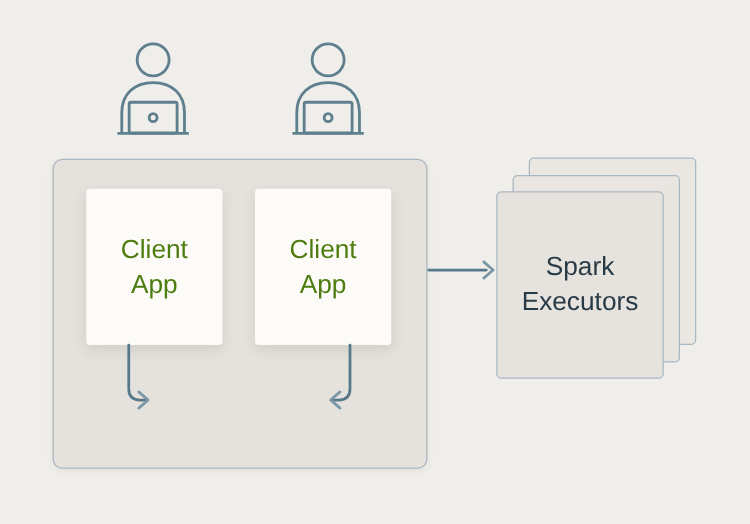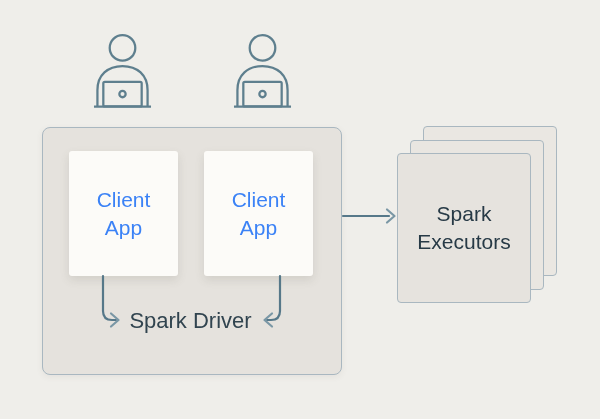--- a/index.html
+++ b/index.html
@@ -53,21 +53,21 @@
     align-items: center;
     justify-content: center;
   }
   .card-left  { left: 69px; }
   .card-right { left: 204px; }
   .card-label {
     white-space: pre-line;
     text-align: center;
     font-size: 21px;
     line-height: 28px;
-    color: #3b82f6;
+    color: #4d7c0f;
   }
   .driver-label {
     position: absolute;
     left: 90px; top: 308px;
     width: 201px;
     text-align: center;
     font-size: 22px;
     line-height: 26px;
     color: #31444f;
   }
@@ -139,21 +139,20 @@
 
   <div class="card card-left">
     <span class="card-label">Client
 App</span>
   </div>
   <div class="card card-right">
     <span class="card-label">Client
 App</span>
   </div>
 
-  <div class="driver-label">Spark Driver</div>
 
   <div class="exec exec-back"></div>
   <div class="exec exec-mid"></div>
   <div class="exec exec-front">
     <span class="exec-label">Spark
 Executors</span>
   </div>
 
   <svg class="arrows" viewBox="0 0 600 419" aria-hidden="true">
 

